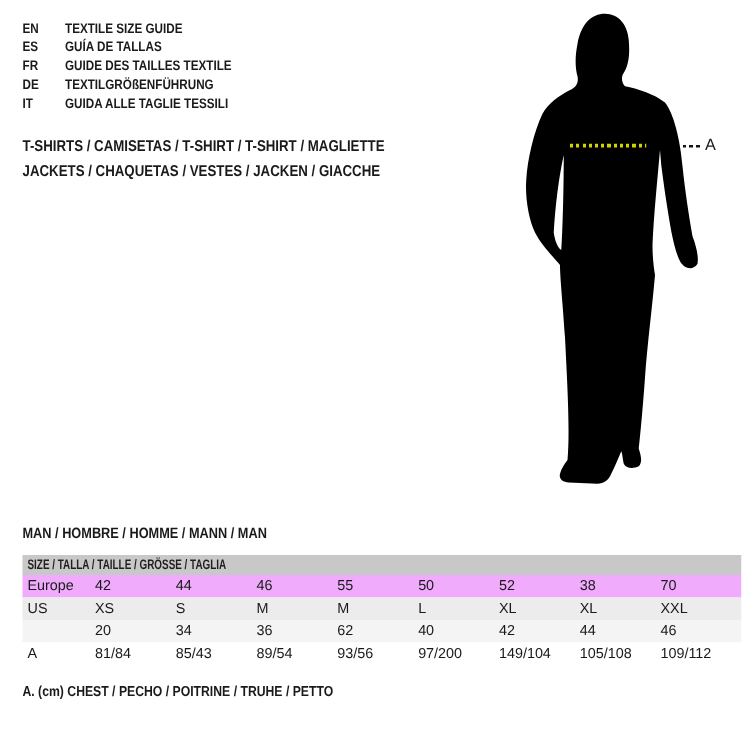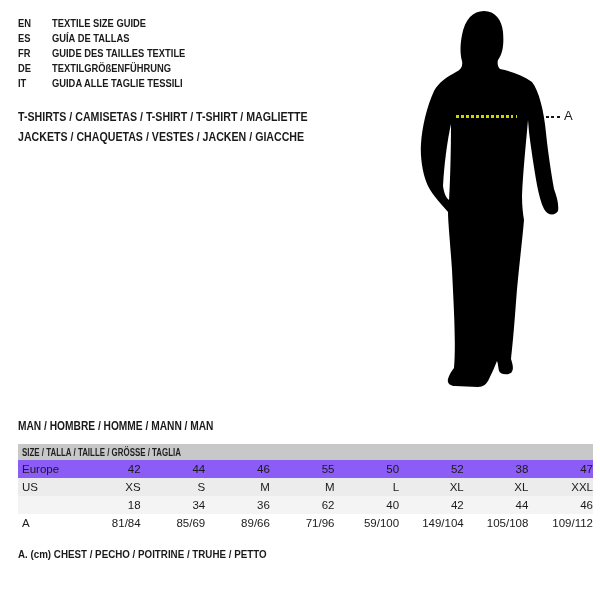--- a/index.html
+++ b/index.html
@@ -33,22 +33,22 @@
 
   
   .man-title{left:18px;top:419px;font-size:12px;font-weight:bold;}
 
   
   .size-table{left:18px;top:444px;width:575px;font-size:11.5px;}
   .tbl-header{height:16px;line-height:17px;background:#c8c8c8;color:#1f1f1f;
     font-weight:bold;font-size:11px;padding-left:4px;}
   .tbl-row{display:grid;grid-template-columns:58px repeat(8,1fr);height:18px;line-height:18px;}
   .tbl-row .lbl{text-align:left;padding-left:4px;}
-  .tbl-row .val{text-align:right;}
-  .row-0{background:#8b5cf6;}
+  .tbl-row .val{text-align:left;}
+  .row-0{background:#f0abfc;}
   .row-1{background:#ececec;}
   .row-2{background:#f4f4f4;}
   .row-3{background:#ffffff;}
 
   
   .footnote{left:18px;top:548px;font-size:11.5px;font-weight:bold;}
 </style>
 </head>
 <body>
 
@@ -138,53 +138,53 @@
 
   <div class="tbl-row row-0">
     <span class="lbl">Europe</span>
     <span class="val">42</span>
     <span class="val">44</span>
     <span class="val">46</span>
     <span class="val">55</span>
     <span class="val">50</span>
     <span class="val">52</span>
     <span class="val">38</span>
-    <span class="val">47</span>
+    <span class="val">70</span>
   </div>
 
   <div class="tbl-row row-1">
     <span class="lbl">US</span>
     <span class="val">XS</span>
     <span class="val">S</span>
     <span class="val">M</span>
     <span class="val">M</span>
     <span class="val">L</span>
     <span class="val">XL</span>
     <span class="val">XL</span>
     <span class="val">XXL</span>
   </div>
 
   <div class="tbl-row row-2">
     <span class="lbl"></span>
-    <span class="val">18</span>
+    <span class="val">20</span>
     <span class="val">34</span>
     <span class="val">36</span>
     <span class="val">62</span>
     <span class="val">40</span>
     <span class="val">42</span>
     <span class="val">44</span>
     <span class="val">46</span>
   </div>
 
   <div class="tbl-row row-3">
     <span class="lbl">A</span>
     <span class="val">81/84</span>
-    <span class="val">85/69</span>
-    <span class="val">89/66</span>
-    <span class="val">71/96</span>
-    <span class="val">59/100</span>
+    <span class="val">85/43</span>
+    <span class="val">89/54</span>
+    <span class="val">93/56</span>
+    <span class="val">97/200</span>
     <span class="val">149/104</span>
     <span class="val">105/108</span>
     <span class="val">109/112</span>
   </div>
 </div>
 
 <div class="abs footnote cond">A. (cm) CHEST / PECHO / POITRINE / TRUHE / PETTO</div>
 
 </body></html>

